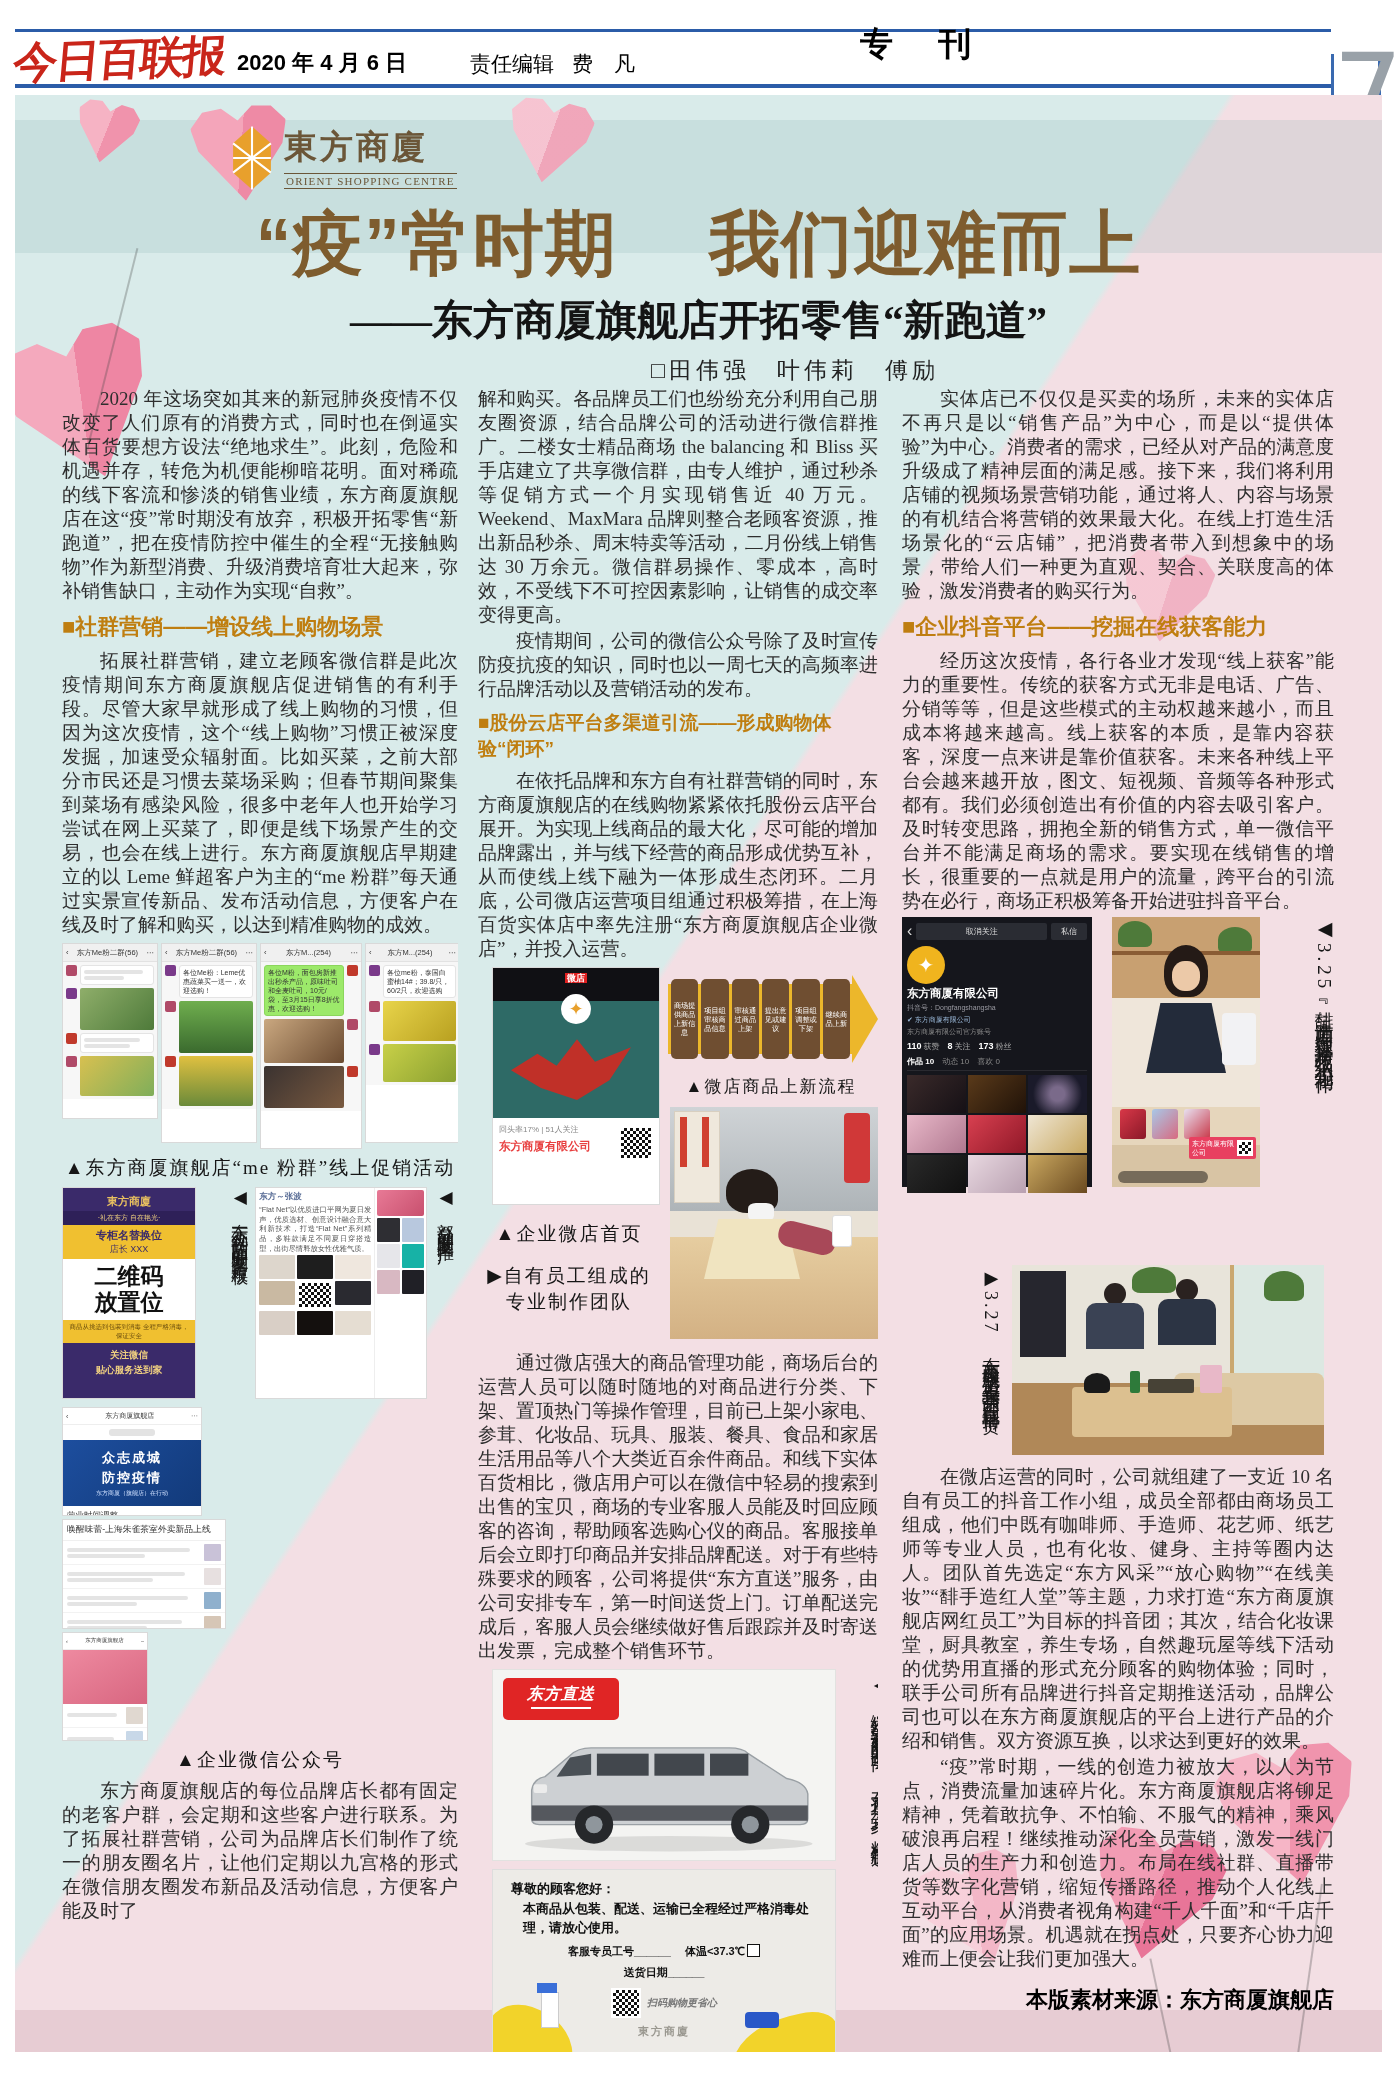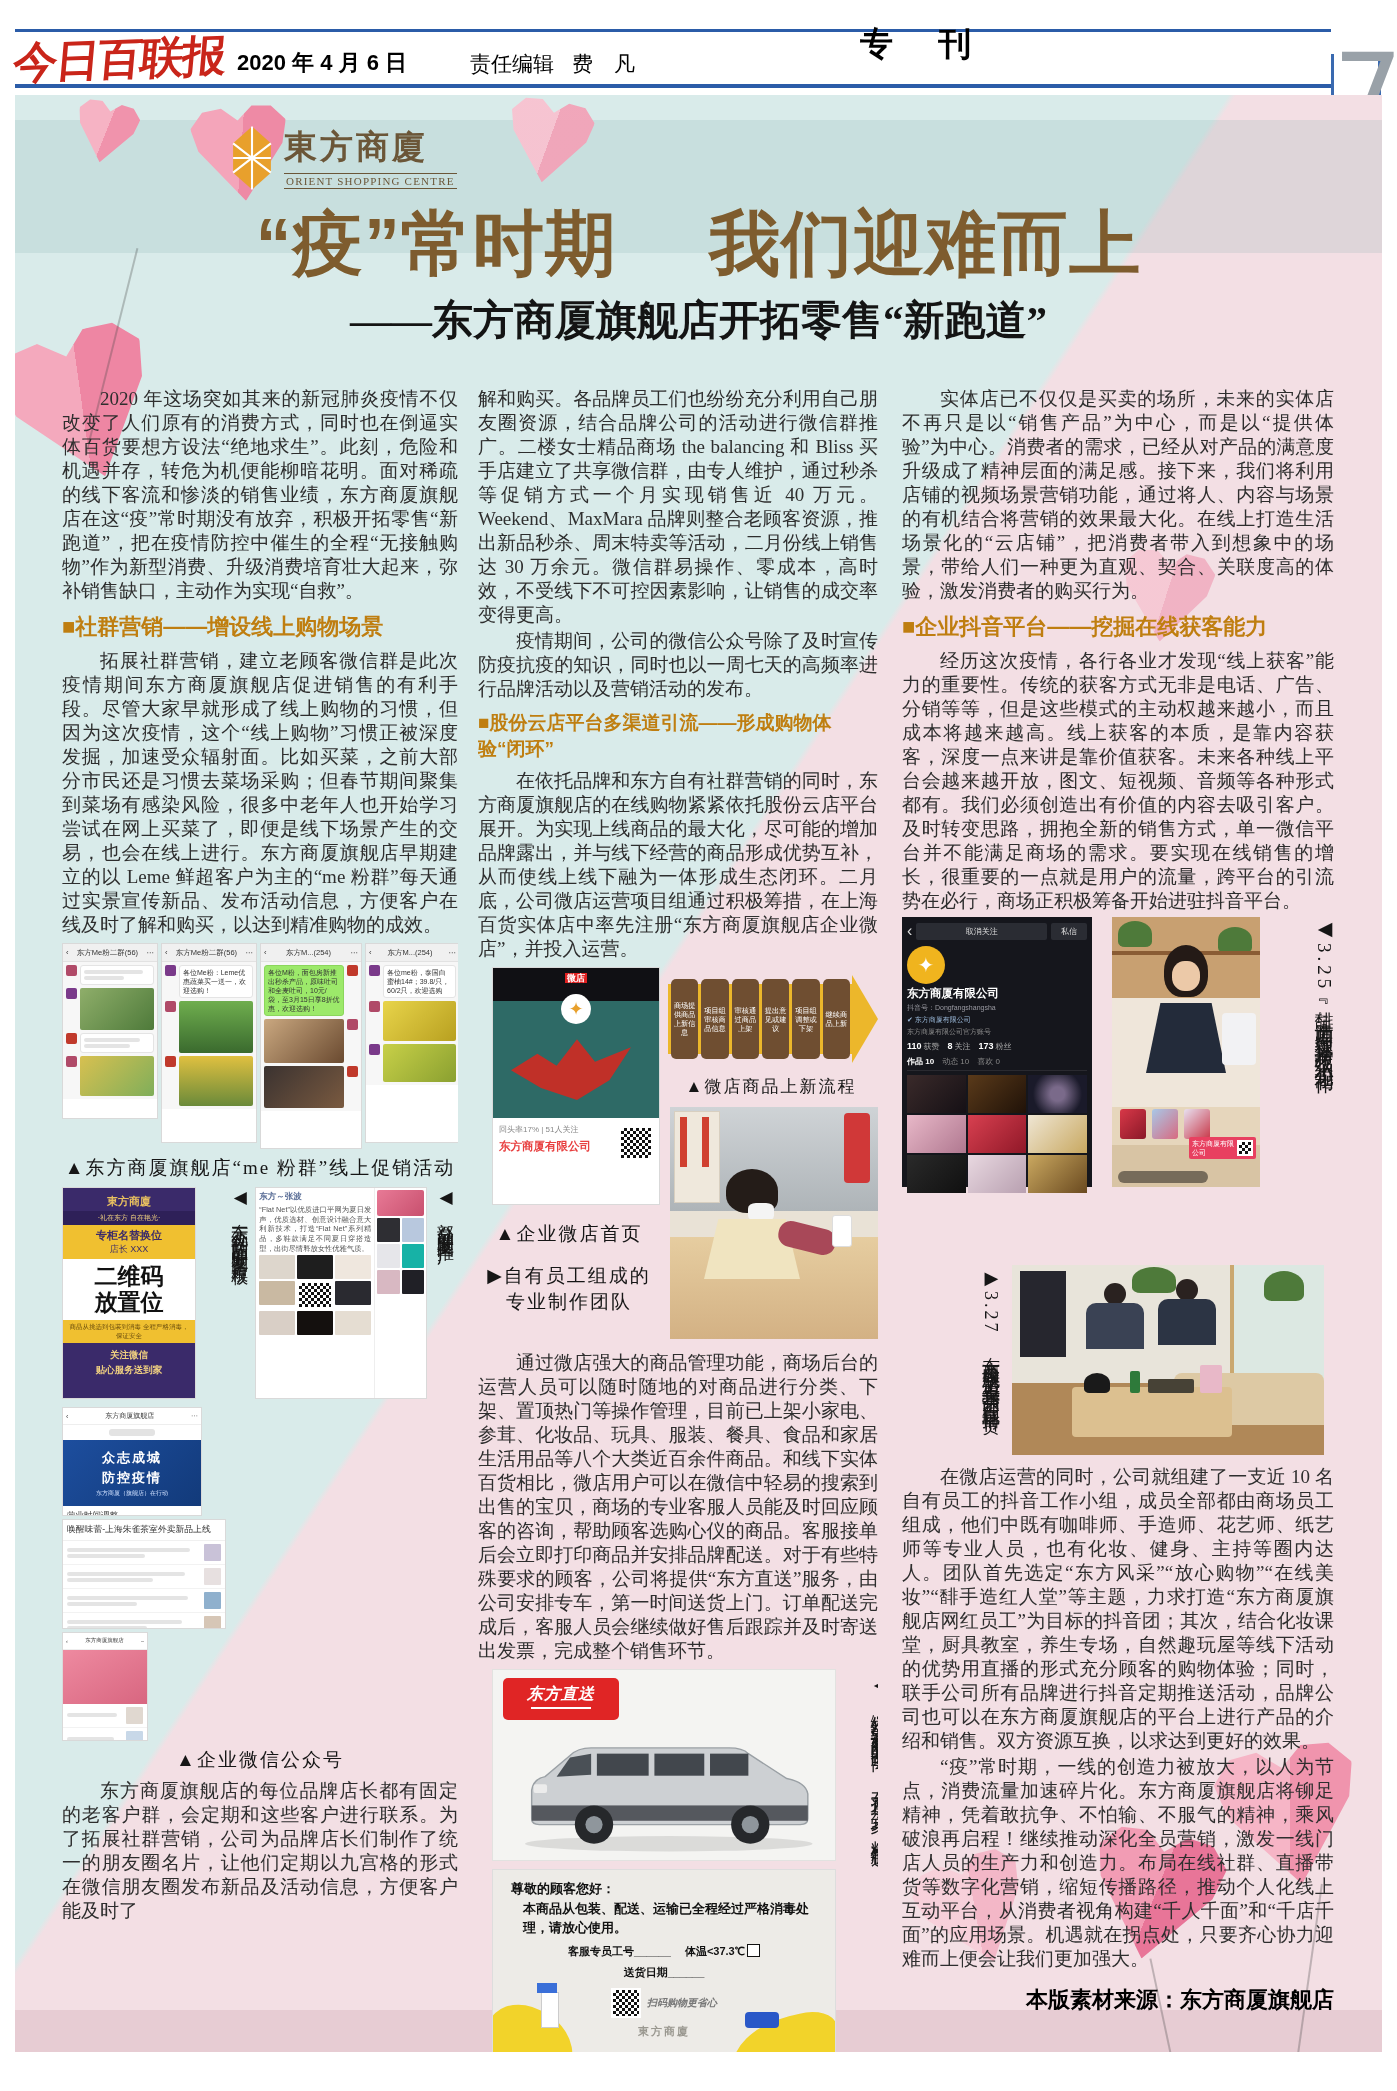--- a/index.html
+++ b/index.html
@@ -264,20 +264,21 @@
       <path d="M2,16 L38,44 M38,16 L2,44 M20,0 L20,60 M2,30 L38,30" stroke="#fff" stroke-width="2" fill="none"></path>
     </svg>
     <div class="brand-txt">
       <span class="brand-cn">東方商廈</span>
       <span class="brand-en">ORIENT SHOPPING CENTRE</span>
     </div>
   </div>
 
   <h1 class="headline">“疫”常时期　 我们迎难而上</h1>
   <h2 class="subtitle">——东方商厦旗舰店开拓零售“新跑道”</h2>
+  <div class="byline">□田伟强　叶伟莉　傅励</div>
 
   <div class="col col1">
     <p class="para">2020 年这场突如其来的新冠肺炎疫情不仅改变了人们原有的消费方式，同时也在倒逼实体百货要想方设法“绝地求生”。此刻，危险和机遇并存，转危为机便能柳暗花明。面对稀疏的线下客流和惨淡的销售业绩，东方商厦旗舰店在这“疫”常时期没有放弃，积极开拓零售“新跑道”，把在疫情防控中催生的全程“无接触购物”作为新型消费、升级消费培育壮大起来，弥补销售缺口，主动作为实现“自救”。</p>
     <div class="sh">■社群营销——增设线上购物场景</div>
     <p class="para">拓展社群营销，建立老顾客微信群是此次疫情期间东方商厦旗舰店促进销售的有利手段。尽管大家早就形成了线上购物的习惯，但因为这次疫情，这个“线上购物”习惯正被深度发掘，加速受众辐射面。比如买菜，之前大部分市民还是习惯去菜场采购；但春节期间聚集到菜场有感染风险，很多中老年人也开始学习尝试在网上买菜了，即便是线下场景产生的交易，也会在线上进行。东方商厦旗舰店早期建立的以 Leme 鲜超客户为主的“me 粉群”每天通过实景宣传新品、发布活动信息，方便客户在线及时了解和购买，以达到精准购物的成效。</p>
 
     <div class="fig" style="height:206px;">
       <div class="shot chat" style="width:96px;height:176px;">
         <div class="chat-hdr">
             <span class="icon">‹</span>

